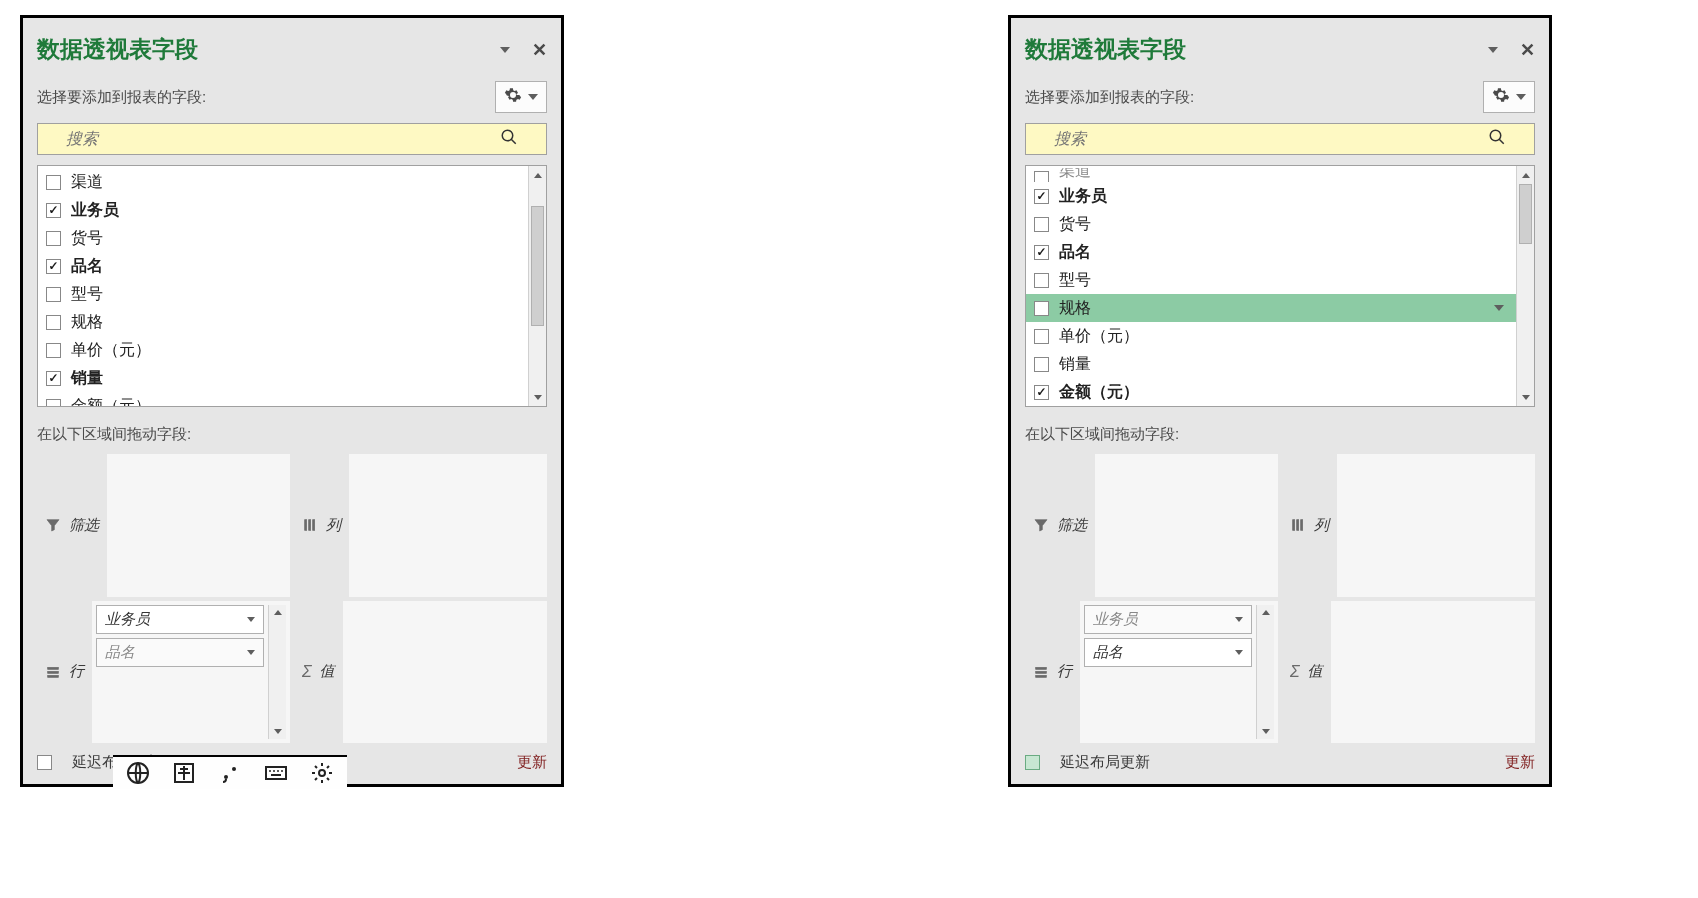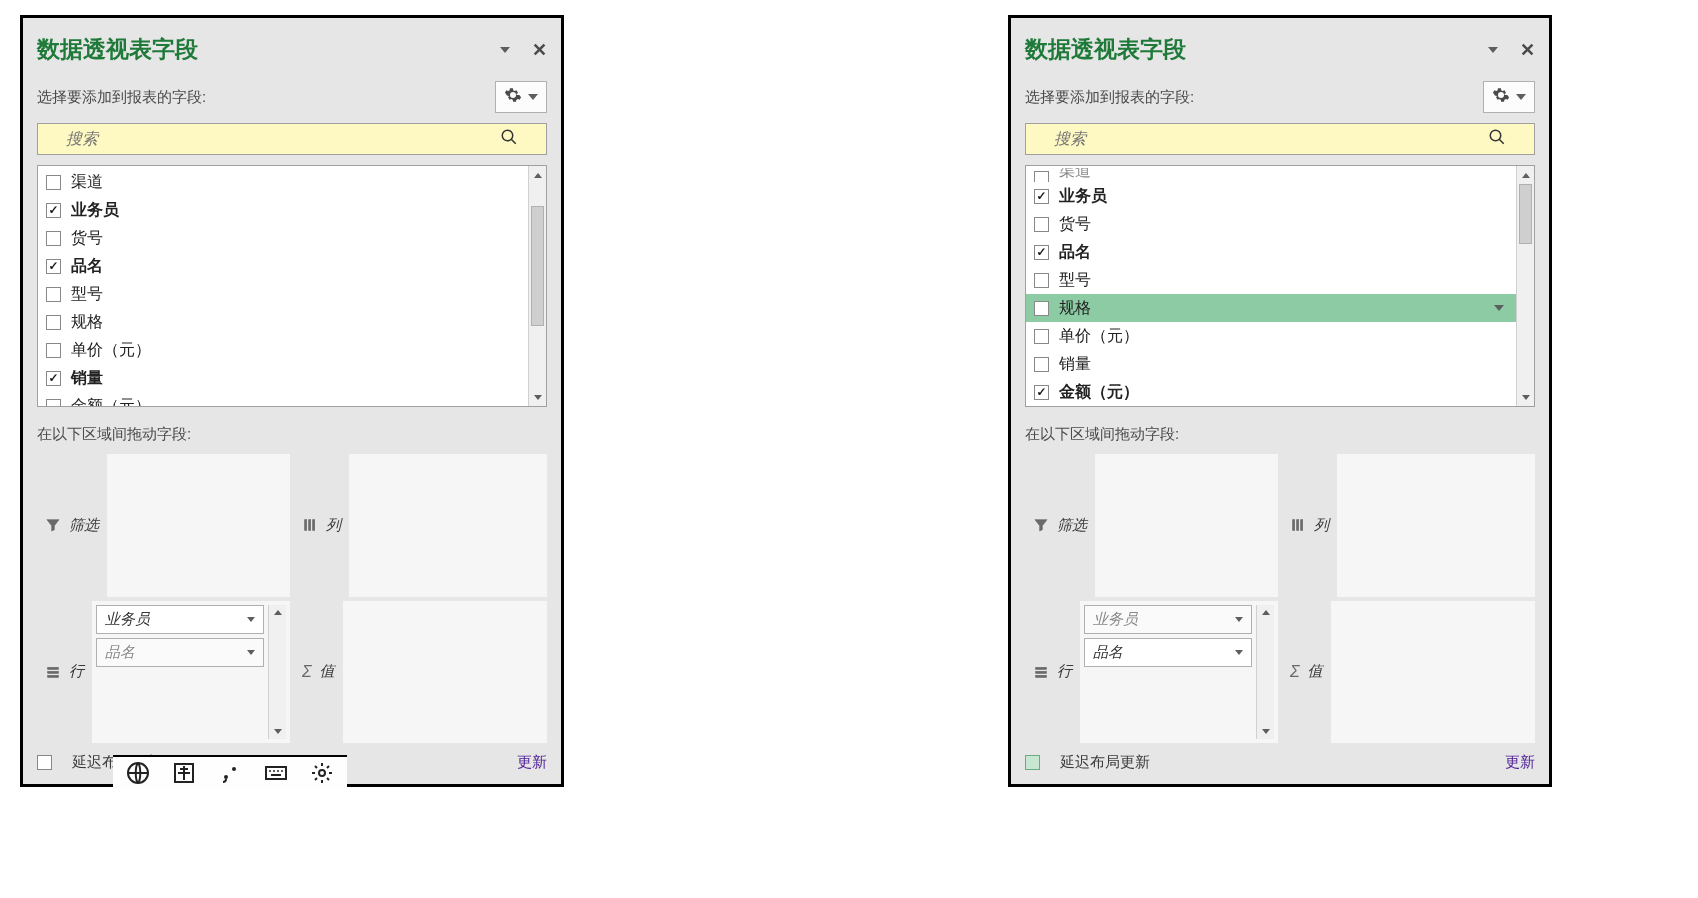--- a/index.html
+++ b/index.html
@@ -205,21 +205,21 @@
     border-left: 1px solid #d0d0d0;
   }
   .mini-scroll .scroll-btn { height: 16px; }
   .mini-track { flex: 1; }
   .footer {
     display: flex; align-items: center; justify-content: space-between;
     padding: 10px 0 2px 0;
   }
   .footer-left { display: flex; align-items: center; gap: 10px; font-size: 15px; color: #3a3a3a;}
   .update-btn {
-    color: #4c1d95; font-size: 15px;
+    color: #7f1d1d; font-size: 15px;
     background: transparent; border: none;
     cursor: pointer;
     font-family: inherit;
     margin-left: 28px;
   }
   .zone-icon { width: 16px; height: 16px; display:inline-block; }
   .funnel svg, .rows-ico svg, .cols-ico svg { width:16px; height:16px; fill:#6a6a6a; stroke:#6a6a6a;}
   .sigma { font-size: 16px; color:#6a6a6a; }
   .partial-top {
     color:#888888;

